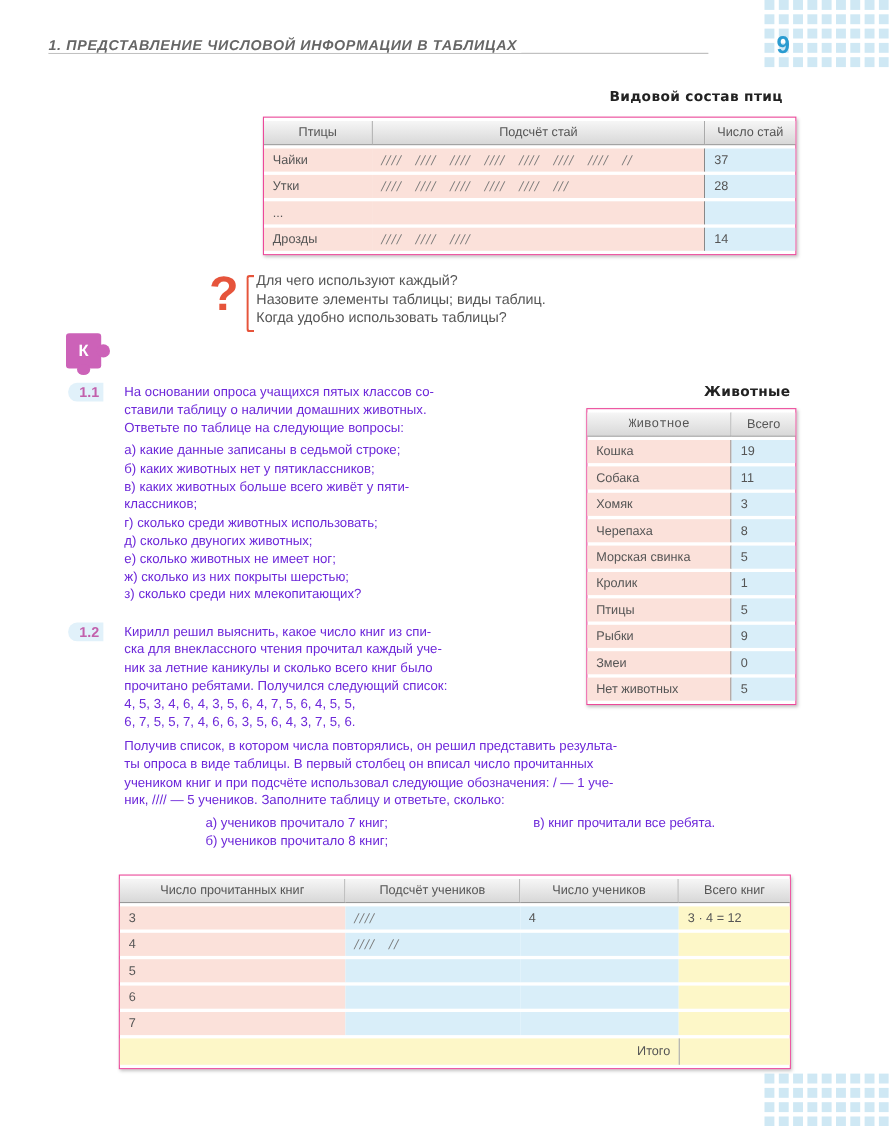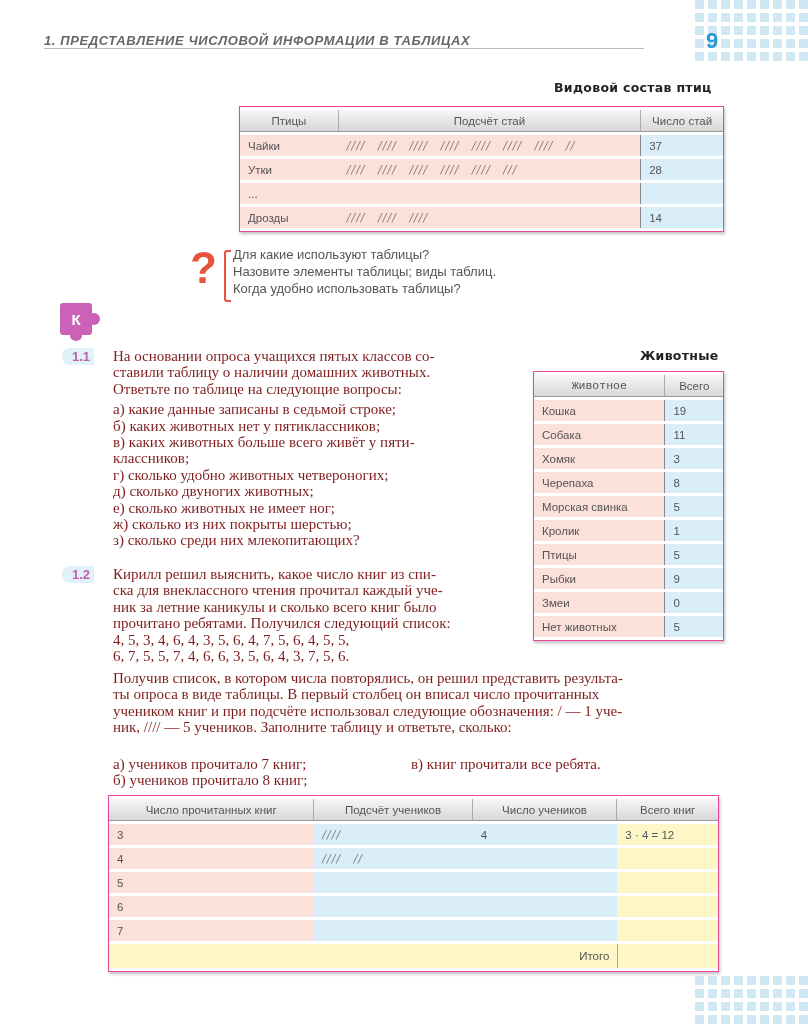--- a/index.html
+++ b/index.html
@@ -61,22 +61,22 @@
   }
   .k-badge::after { content: ""; position: absolute; right: -8px; top: 10px; width: 12px; height: 12px; background: #cc62b8; border-radius: 50%; }
   .k-badge::before { content: ""; position: absolute; bottom: -6px; left: 10px; width: 12px; height: 10px; background: #cc62b8; border-radius: 50%; }
 
   .task-num {
     position: absolute; font-weight: bold; font-size: 13px; color: #c260ac;
     background: #e1f1fa; padding: 0 4px 0 10px; border-radius: 8px 0 0 8px;
     font-family: "Liberation Sans", sans-serif; line-height: 17px;
   }
   .serif-text {
-    position: absolute; font-family: Liberation Serif, serif; font-size: 15px;
-    line-height: 16.4px; color: #7f1d1d; text-align: justify;
+    position: absolute; font-family: Liberation Sans, sans-serif; font-size: 12px;
+    line-height: 16.4px; color: #6d28d9; text-align: justify;
   }
   .serif-text p { margin: 0; }
   .serif-text p + p.gap { margin-top: 4px; }
   .two-col { display: flex; }
   .two-col div:first-child { width: 298px; }
 </style>
 </head>
 <body>
 
 <div class="deco deco-top">
@@ -198,40 +198,40 @@
       <td class="pink tally vsep">//// //// ////</td>
       <td class="blue c">14</td>
     </tr>
   </tbody>
 </table>
 
 <div class="q-block">
   <div class="q-mark">?</div>
   <div class="q-bracket"></div>
   <div class="q-lines">
-    <div>Для какие используют таблицы?</div>
+    <div>Для чего используют каждый?</div>
     <div>Назовите элементы таблицы; виды таблиц.</div>
     <div>Когда удобно использовать таблицы?</div>
   </div>
 </div>
 
 <div class="k-badge">
     <span style="position:relative; z-index:1;">К</span>
   </div>
 
 <div class="task-num" style="left:62px; top:348px;">1.1</div>
 <div class="serif-text" style="left:113px; top:348px; width:398px;">
   <p>На основании опроса учащихся пятых классов со-</p>
   <p>ставили таблицу о наличии домашних животных.</p>
   <p>Ответьте по таблице на следующие вопросы:</p>
   <p class="gap">а) какие данные записаны в седьмой строке;</p>
   <p>б) каких животных нет у пятиклассников;</p>
   <p>в) каких животных больше всего живёт у пяти-</p>
   <p>классников;</p>
-  <p>г) сколько удобно животных четвероногих;</p>
+  <p>г) сколько среди животных использовать;</p>
   <p>д) сколько двуногих животных;</p>
   <p>е) сколько животных не имеет ног;</p>
   <p>ж) сколько из них покрыты шерстью;</p>
   <p>з) сколько среди них млекопитающих?</p>
 </div>
 
 <div class="table-title" style="left:640px; top:348px;">Животные</div>
 <table class="tbl" style="left:533px; top:371px; width:191px;">
   <thead>
     <tr>
@@ -290,21 +290,21 @@
   <p>ник за летние каникулы и сколько всего книг было</p>
   <p>прочитано ребятами. Получился следующий список:</p>
   <p style="text-align:left;">4, 5, 3, 4, 6, 4, 3, 5, 6, 4, 7, 5, 6, 4, 5, 5,</p>
   <p style="text-align:left;">6, 7, 5, 5, 7, 4, 6, 6, 3, 5, 6, 4, 3, 7, 5, 6.</p>
 </div>
 <div class="serif-text" style="left:113px; top:670px; width:611px;">
   <p>Получив список, в котором числа повторялись, он решил представить результа-</p>
   <p>ты опроса в виде таблицы. В первый столбец он вписал число прочитанных</p>
   <p>учеником книг и при подсчёте использовал следующие обозначения: / — 1 уче-</p>
   <p style="text-align:left;">ник, //// — 5 учеников. Заполните таблицу и ответьте, сколько:</p>
-  <div class="two-col" style="margin-top:20px;">
+  <div class="two-col" style="margin-top:4px;justify-content:center;">
     <div>
       <p>а) учеников прочитало 7 книг;</p>
       <p>б) учеников прочитало 8 книг;</p>
     </div>
     <div>
       <p>в) книг прочитали все ребята.</p>
     </div>
   </div>
 </div>
 

